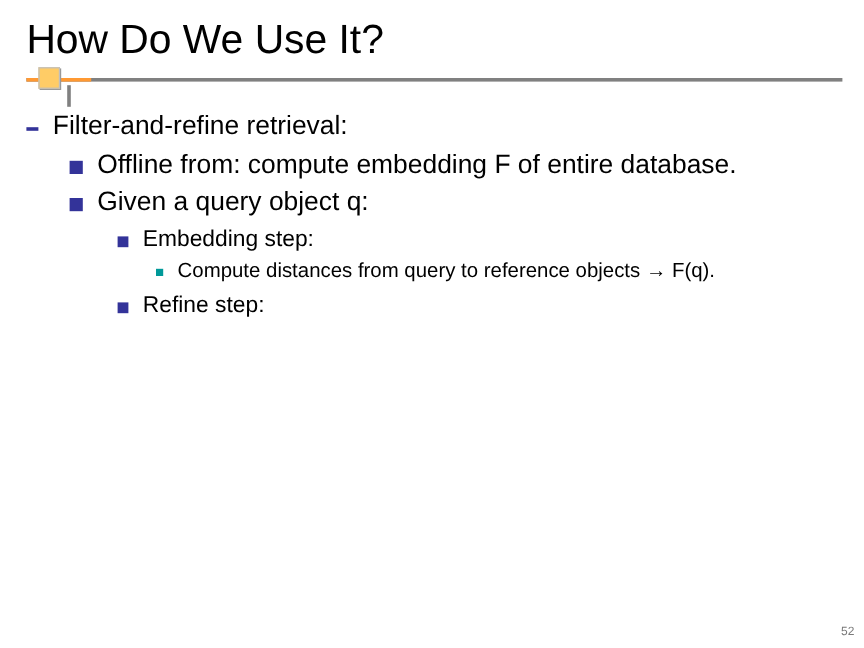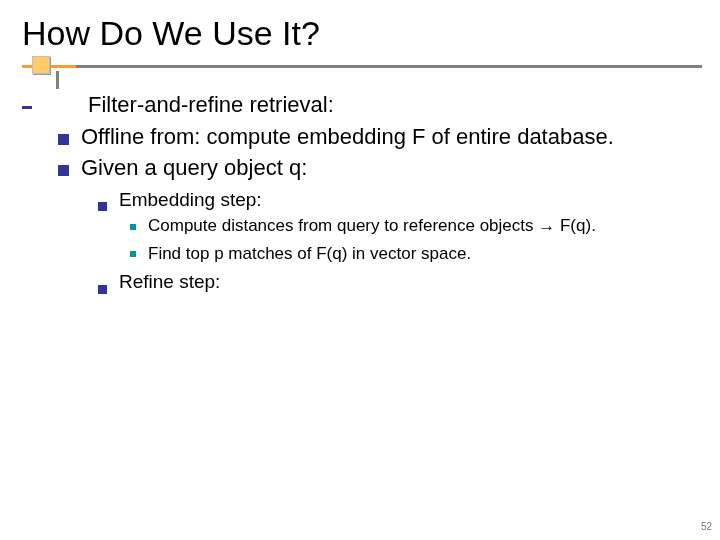--- a/index.html
+++ b/index.html
@@ -57,23 +57,23 @@
   }
   .title-rule .tick {
     position: absolute;
     left: 34px;
     top: 12px;
     width: 3px;
     height: 18px;
     background: #808080;
   }
   .content { font-size: 22px; }
-  .lv1 { margin: 6px 0 4px 0; display: flex; align-items: flex-start; gap: 44px; }
+  .lv1 { margin: 6px 0 4px 0; display: flex; align-items: flex-start; }
   .lv2 { margin: 4px 0 4px 36px; display: flex; align-items: flex-start; font-size: 22px; }
-  .lv3 { margin: 6px 0 4px 76px; display: flex; align-items: flex-end; font-size: 19px; }
+  .lv3 { margin: 6px 0 4px 76px; display: flex; align-items: flex-start; font-size: 19px; }
   .lv4 { margin: 4px 0 6px 108px; display: flex; align-items: flex-start; font-size: 17px; }
   .bullet-sq {
     flex: 0 0 auto;
     margin-top: 0.5em;
     margin-right: 12px;
   }
   .sq-lg { width: 11px; height: 11px; background: #333399; }
   .sq-md { width: 9px; height: 9px; background: #333399; }
   .sq-xs { width: 6px; height: 6px; background: #009999; }
   .sq-neg { width: 10px; height: 3px; background: #333399; margin-top: 0.7em; }
@@ -121,24 +121,20 @@
       <span class="bullet-sq sq-md"></span>
       <span class="txt">Embedding step:</span>
     </div>
 
     <div class="lv4">
       <span class="bullet-sq sq-xs"></span>
       <span class="txt">Compute distances from query to reference objects → F(q).</span>
     </div>
 
 
-    <div class="lv4">
-      <span class="bullet-sq sq-xs"></span>
-      <span class="txt">Find top p matches of F(q) in vector space.</span>
-    </div>
 
     <div class="lv3">
       <span class="bullet-sq sq-md"></span>
       <span class="txt">Refine step:</span>
     </div>
 
 
   </div>
 
   <div class="page-num">52</div>

